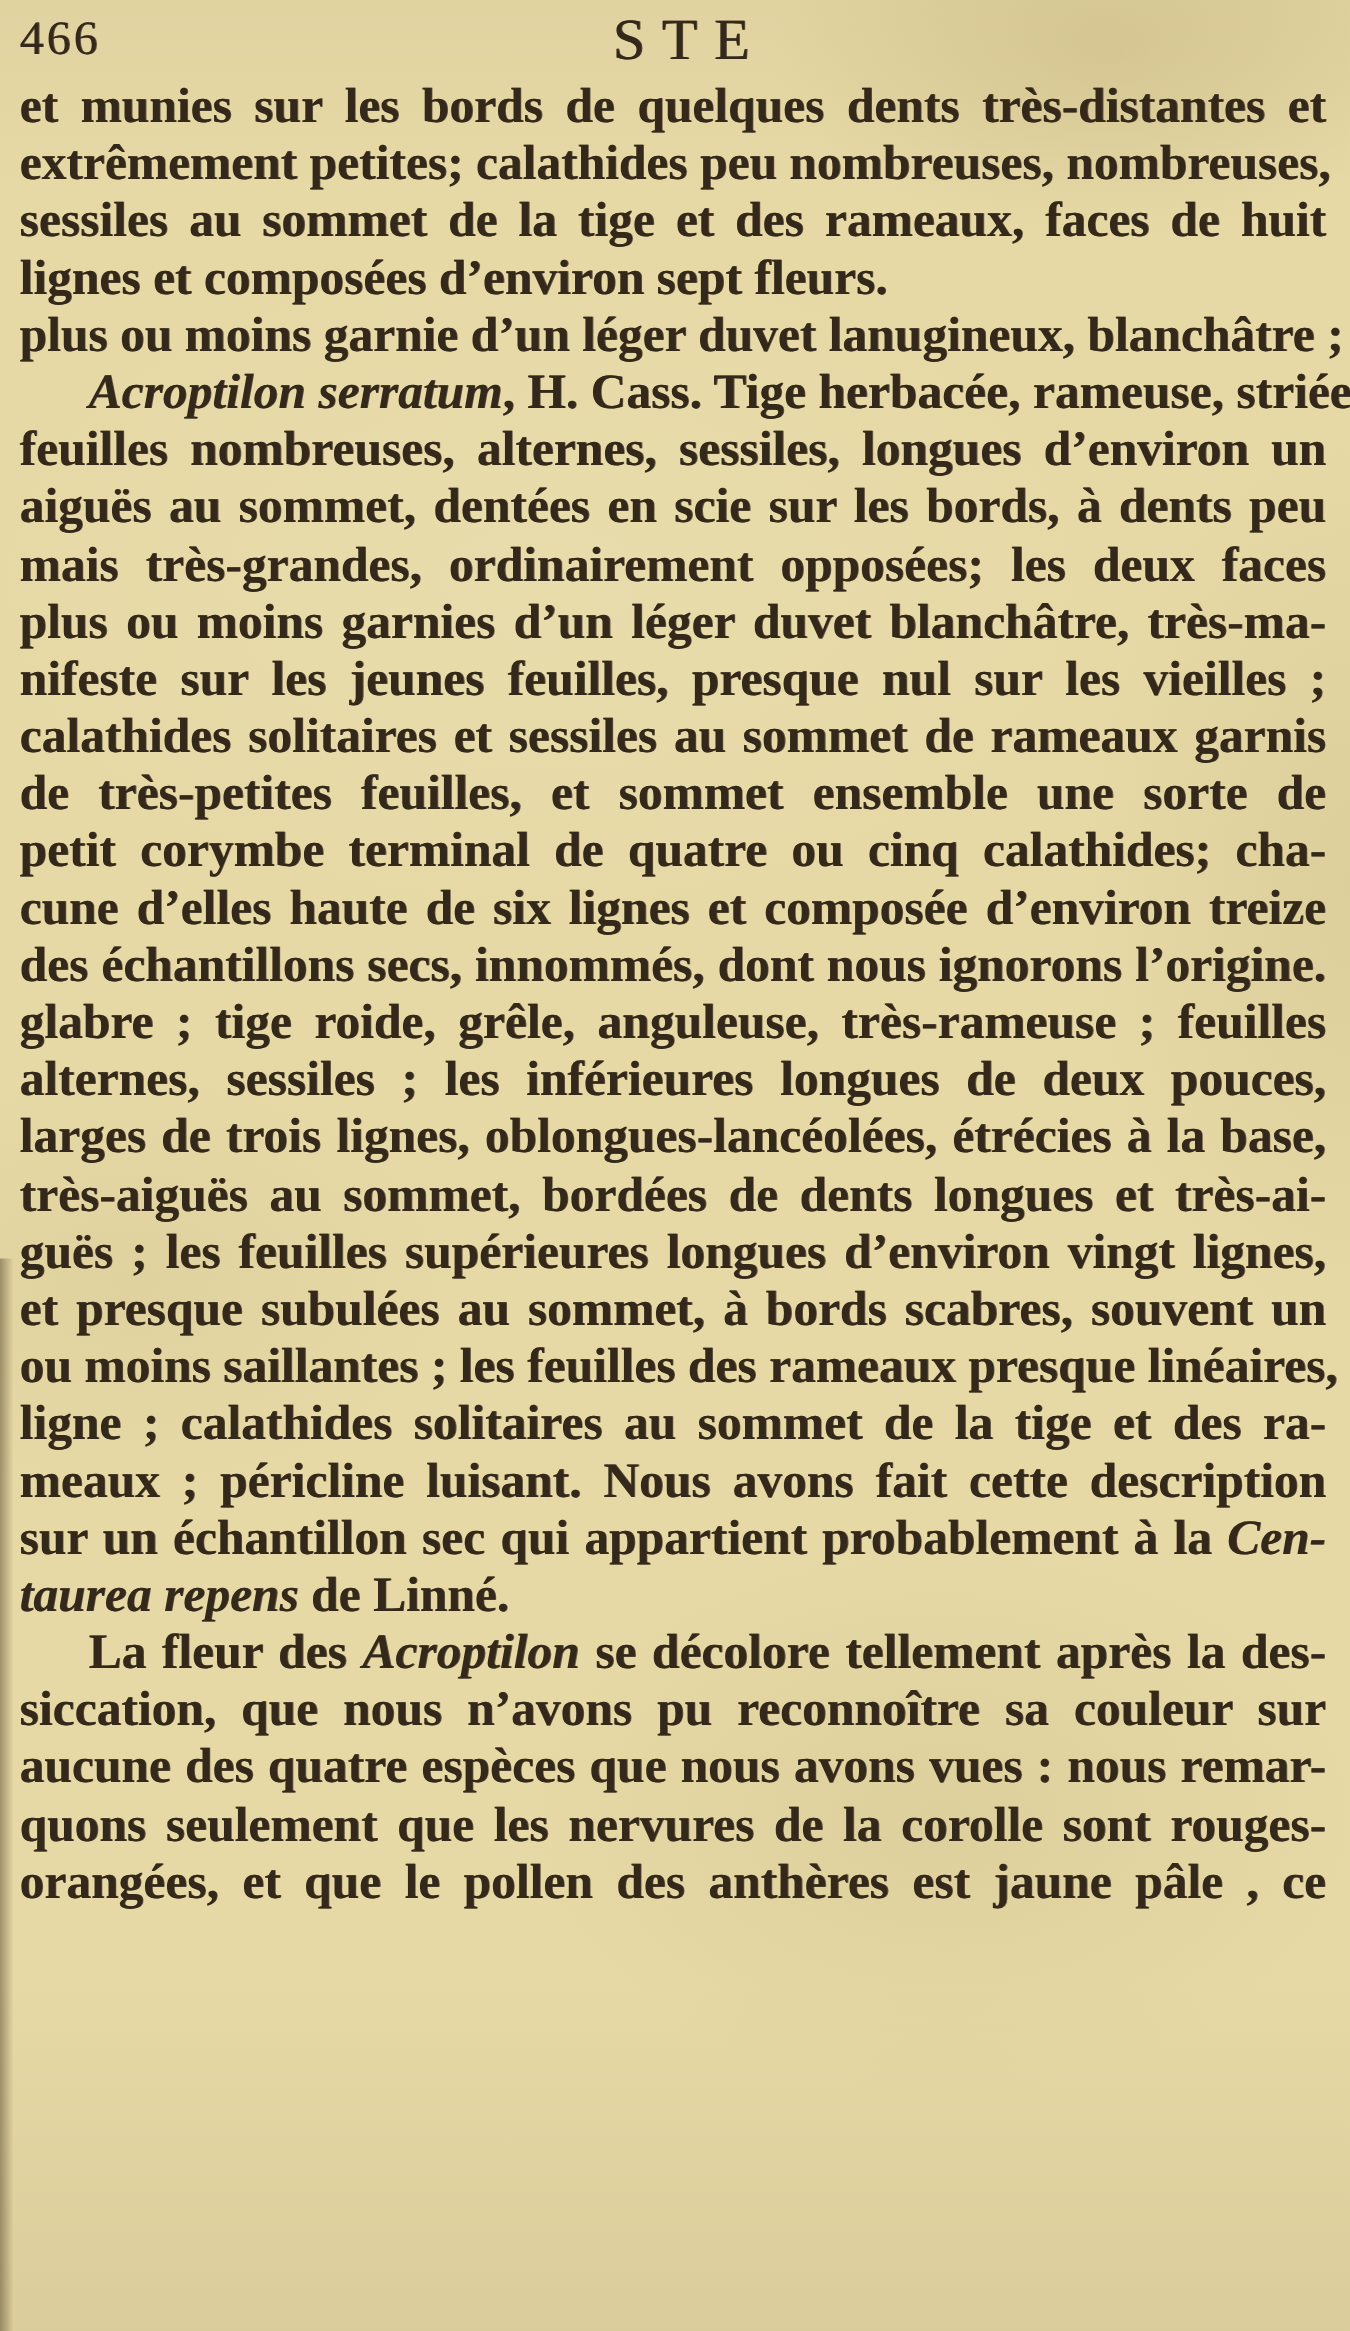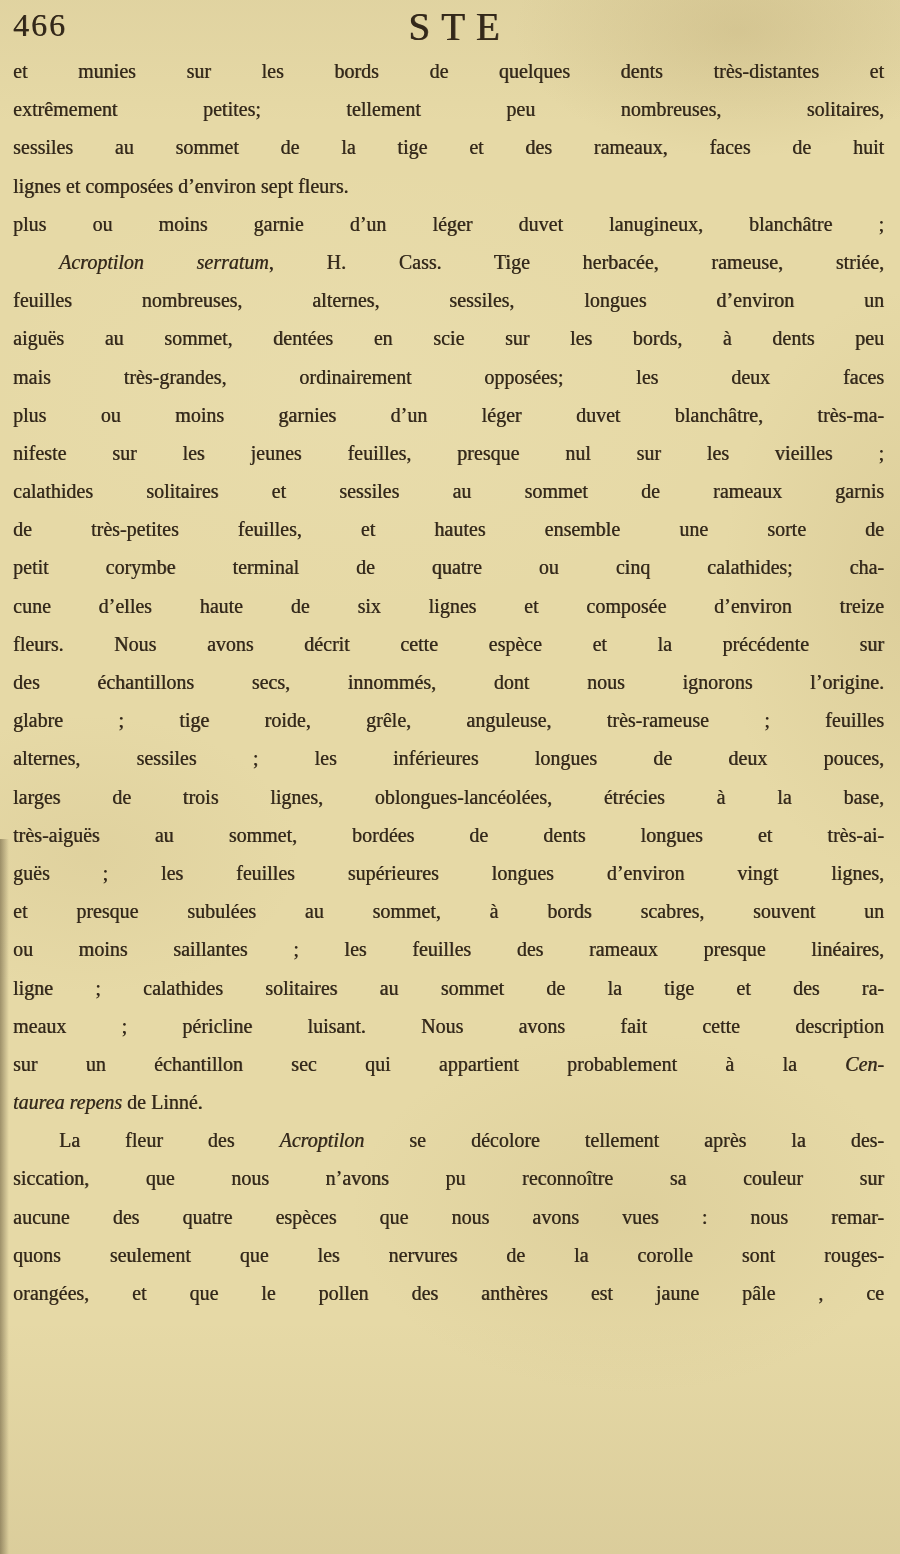--- a/index.html
+++ b/index.html
@@ -62,23 +62,24 @@
     letter-spacing: 11px;
     text-indent: 11px; 
     transform: translateX(4px);
     text-shadow: 0.7px 0 0 rgba(51,40,26,0.8);
   }
   .body-text {
     position: absolute;
     top: 52px;
     left: 13px;
     width: 871px;
-    font-size: 20px;
+    font-size: 33px;
     line-height: 38.2px;
     text-shadow: 0.55px 0 0 rgba(51,40,26,0.7);
+    font-weight: bold;
   }
   .line {
     height: 38.2px;
     white-space: nowrap;
     text-align: justify;
     text-align-last: justify;
   }
   .line.last {
     text-align-last: left;
   }
@@ -92,35 +93,34 @@
 </head>
 <body>
 
 <div class="page">
   <div class="header">
     <span class="pagenum">466</span>
     <span class="running">STE</span>
   </div>
   <div class="body-text" id="body-text">
       <div class="line"><span>et munies sur les bords de quelques dents très-distantes et</span></div>
-      <div class="line"><span>extrêmement petites; tellement peu nombreuses, solitaires,</span></div>
+      <div class="line"><span>extrêmement petites; calathides peu nombreuses, nombreuses,</span></div>
       <div class="line"><span>sessiles au sommet de la tige et des rameaux, faces de huit</span></div>
       <div class="line last"><span>lignes et composées d’environ sept fleurs.</span></div>
       <div class="line"><span>plus ou moins garnie d’un léger duvet lanugineux, blanchâtre ;</span></div>
       <div class="line indent"><span class="it">Acroptilon serratum</span><span>, H. Cass. Tige herbacée, rameuse, striée,</span></div>
       <div class="line"><span>feuilles nombreuses, alternes, sessiles, longues d’environ un</span></div>
       <div class="line"><span>aiguës au sommet, dentées en scie sur les bords, à dents peu</span></div>
       <div class="line"><span>mais très-grandes, ordinairement opposées; les deux faces</span></div>
       <div class="line"><span>plus ou moins garnies d’un léger duvet blanchâtre, très-ma-</span></div>
       <div class="line"><span>nifeste sur les jeunes feuilles, presque nul sur les vieilles ;</span></div>
       <div class="line"><span>calathides solitaires et sessiles au sommet de rameaux garnis</span></div>
-      <div class="line"><span>de très-petites feuilles, et hautes ensemble une sorte de</span></div>
+      <div class="line"><span>de très-petites feuilles, et sommet ensemble une sorte de</span></div>
       <div class="line"><span>petit corymbe terminal de quatre ou cinq calathides; cha-</span></div>
       <div class="line"><span>cune d’elles haute de six lignes et composée d’environ treize</span></div>
-      <div class="line"><span>fleurs. Nous avons décrit cette espèce et la précédente sur</span></div>
       <div class="line"><span>des échantillons secs, innommés, dont nous ignorons l’origine.</span></div>
       <div class="line"><span>glabre ; tige roide, grêle, anguleuse, très-rameuse ; feuilles</span></div>
       <div class="line"><span>alternes, sessiles ; les inférieures longues de deux pouces,</span></div>
       <div class="line"><span>larges de trois lignes, oblongues-lancéolées, étrécies à la base,</span></div>
       <div class="line"><span>très-aiguës au sommet, bordées de dents longues et très-ai-</span></div>
       <div class="line"><span>guës ; les feuilles supérieures longues d’environ vingt lignes,</span></div>
       <div class="line"><span>et presque subulées au sommet, à bords scabres, souvent un</span></div>
       <div class="line"><span>ou moins saillantes ; les feuilles des rameaux presque linéaires,</span></div>
       <div class="line"><span>ligne ; calathides solitaires au sommet de la tige et des ra-</span></div>
       <div class="line"><span>meaux ; péricline luisant. Nous avons fait cette description</span></div>

